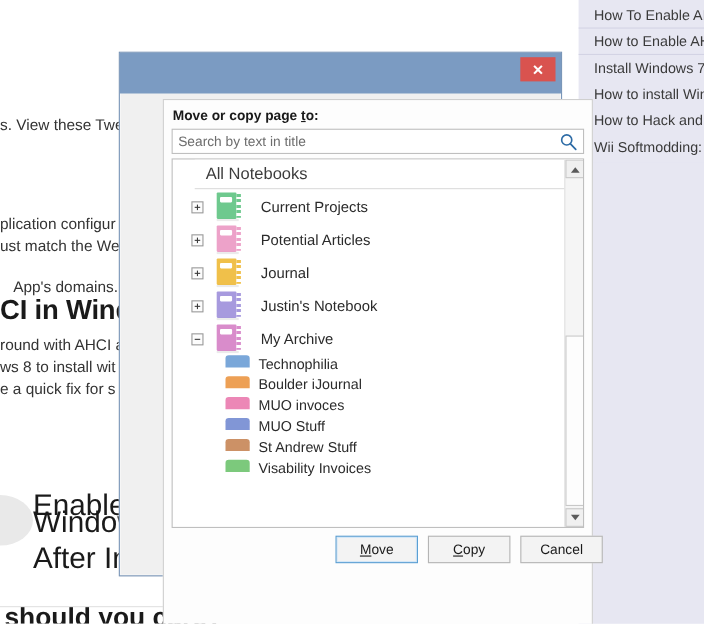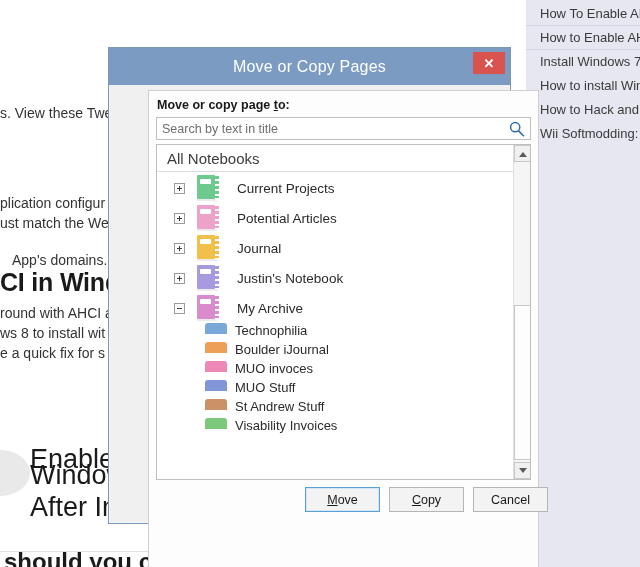--- a/index.html
+++ b/index.html
@@ -57,21 +57,21 @@
     background:#ffffff;border:1px solid #bfbfbf;box-sizing:border-box;}
   #search-input{
     position:absolute;left:0;top:0;width:352px;height:21px;border:none;outline:none;
     background:transparent;font-size:12.5px;color:#3c3c3c;padding:0 5px;box-sizing:border-box;
     font-family:"Liberation Sans","DejaVu Sans",sans-serif;
   }
   #search-input::placeholder{color:#6d6d6d;opacity:1;}
   #search-icon{position:absolute;right:4px;top:2px;width:18px;height:18px;cursor:pointer;}
 
   #tree-wrap{position:absolute;left:7px;top:53px;width:375px;height:336px;
-    background:#ffffff;border:1px solid #bfbfbf;box-sizing:border-box;overflow:hidden;}
+    background:#ffffff;border:1px solid #bfbfbf;box-sizing:border-box;overflow:hidden;padding-left:20px;}
   #tree-head{height:27px;line-height:27px;padding-left:10px;font-size:15px;color:#3c3c3c;
     border-bottom:1px solid #dcdcdc;background:#ffffff;box-sizing:border-box;}
   #tree-list{position:absolute;left:0;top:28px;width:356px;height:307px;overflow:hidden;}
 
   .nb-row{position:relative;height:30px;display:flex;align-items:center;font-size:13.5px;color:#2b2b2b;}
   .exp-box{
     width:11px;height:11px;margin-left:17px;margin-right:0;
     border:1px solid #9a9a9a;background:#fcfcfc;box-sizing:border-box;
     position:relative;cursor:pointer;flex:none;
   }
@@ -155,21 +155,20 @@
       <div class="rp-item">How to Hack and C</div>
       <div class="rp-item">Wii Softmodding: C</div>
       <div class="rp-item">cIOS Installation - C</div>
     </div>
   <div id="right-panel-fill"></div>
 </div>
 
 <div id="dialog">
 
   <div id="dlg-titlebar">
-    <span id="dlg-title">Move or Copy Pages</span>
     <button id="dlg-close">✕</button>
   </div>
 
   <div id="dlg-body">
 
     <div id="lbl-moveto">Move or copy page <u>t</u>o:</div>
 
     <div id="search-wrap">
       <input id="search-input" type="text" placeholder="Search by text in title" style="">
       <svg id="search-icon" viewBox="0 0 18 18">

